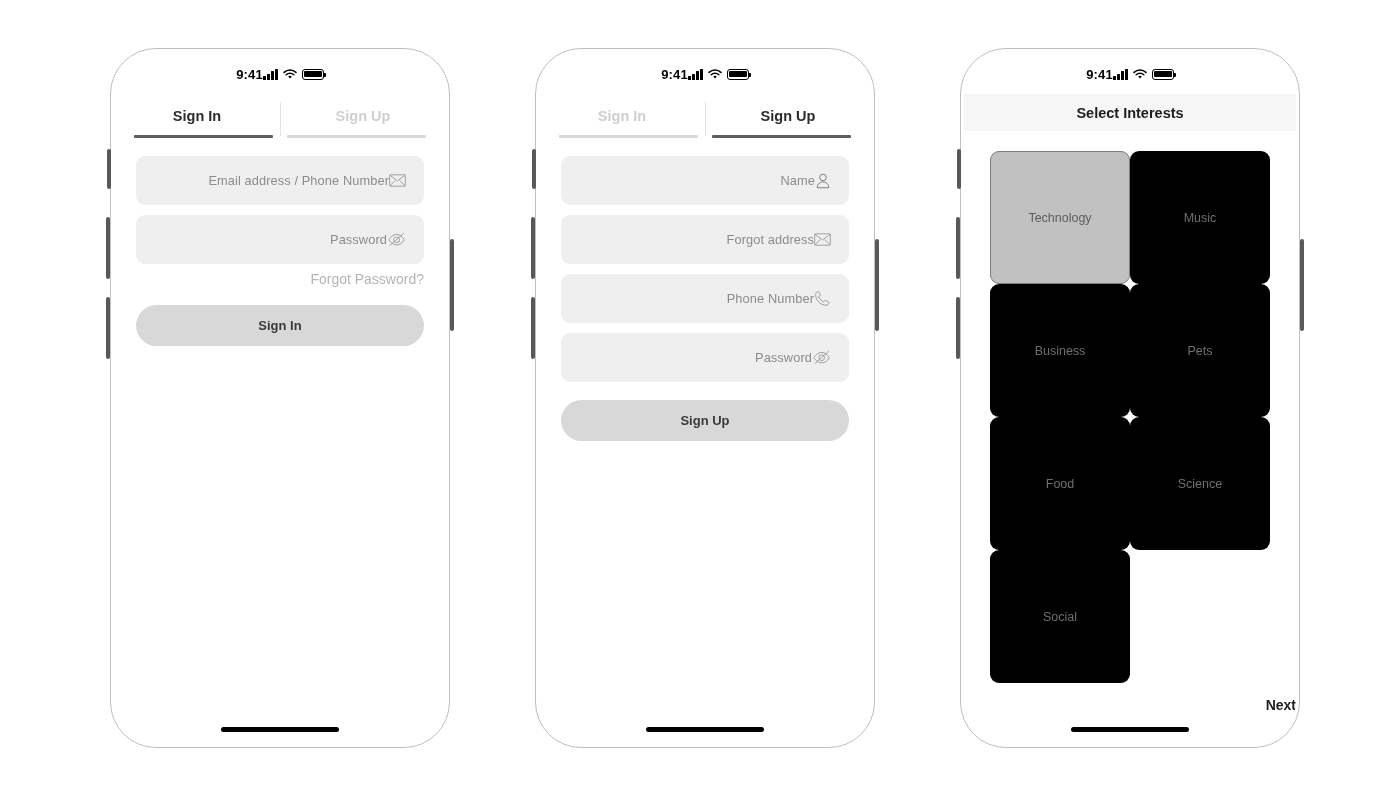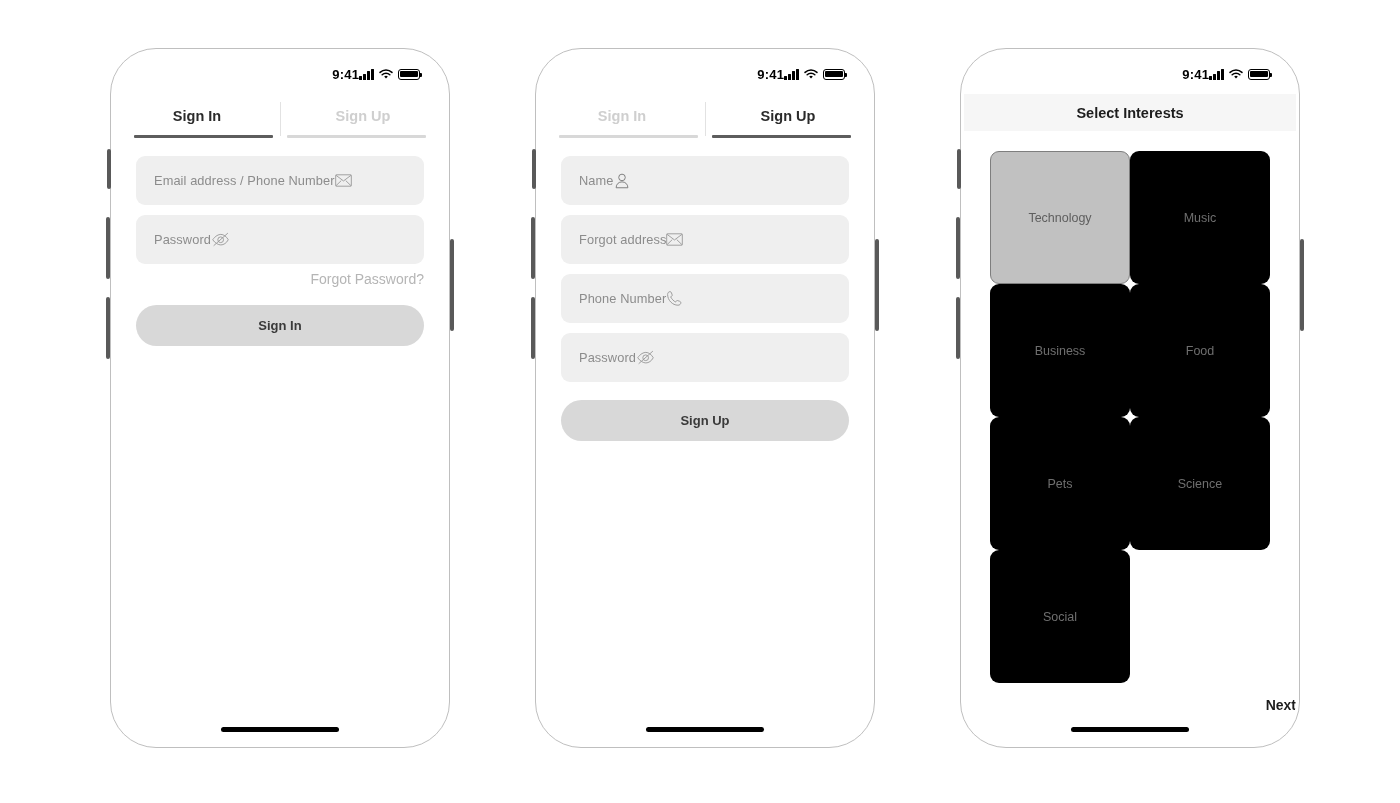--- a/index.html
+++ b/index.html
@@ -49,21 +49,21 @@
   .btn-volup   { left: -5px; top: 168px;  height: 62px; }
   .btn-voldn   { left: -5px; top: 248px;  height: 62px; }
   .btn-power   { right: -5px; top: 190px; height: 92px; }
 
   
   .statusbar {
     height: 34px;
     flex: 0 0 34px;
     display: flex;
     align-items: center;
-    justify-content: flex-end;
+    justify-content: center;
     padding: 10px 26px 0 26px;
   }
   .status-time {
     font-size: 13px;
     font-weight: bold;
     color: #000;
     letter-spacing: 0.2px;
   }
   .status-icons { display: flex; align-items: center; gap: 5px; }
   .signal { display: flex; align-items: flex-end; gap: 1.5px; height: 11px; }
@@ -127,21 +127,21 @@
   .tab-underlines span.active { background: #5d5d5d; }
 
   
   .fields { padding: 18px 22px 0 22px; display: flex; flex-direction: column; gap: 10px; }
   .field {
     height: 49px;
     background: #efefef;
     border-radius: 9px;
     display: flex;
     align-items: center;
-    justify-content: flex-start;
+    justify-content: flex-end;
     padding: 0 18px;
     cursor: text;
   }
   .field .ph {
     font-size: 12.8px;
     color: #8c8c8c;
     letter-spacing: 0.1px;
   }
   .field .ico { flex: 0 0 auto; display: flex; align-items: center; }
 
@@ -437,24 +437,24 @@
         <div class="tile selected">
           <span>Technology</span>
         </div>
         <div class="tile">
           <span>Music</span>
         </div>
         <div class="tile">
           <span>Business</span>
         </div>
         <div class="tile">
+          <span>Pets</span>
+        </div>
+        <div class="tile">
           <span>Food</span>
-        </div>
-        <div class="tile">
-          <span>Pets</span>
         </div>
         <div class="tile">
           <span>Science</span>
         </div>
         <div class="tile">
           <span>Social</span>
         </div>
       </div>
 
       <div class="next-btn">Next</div>

